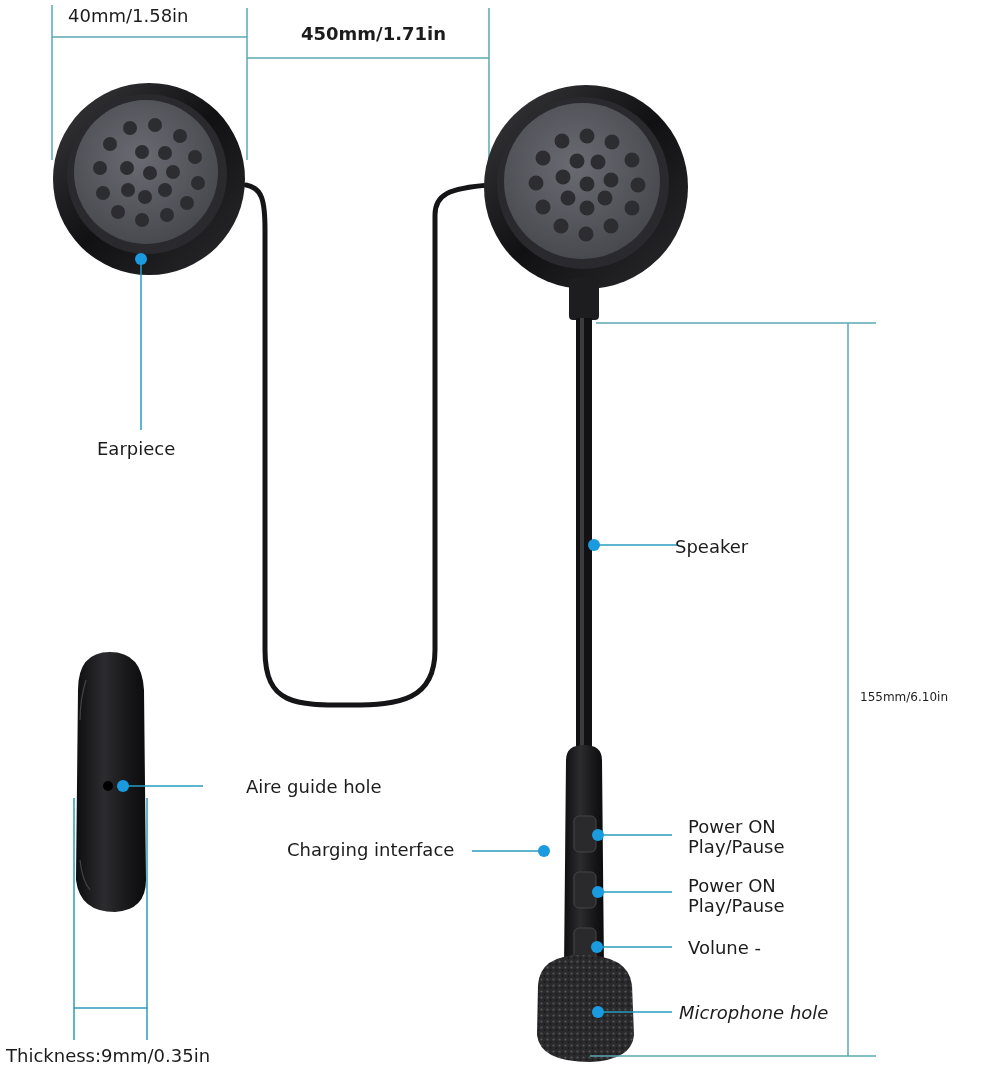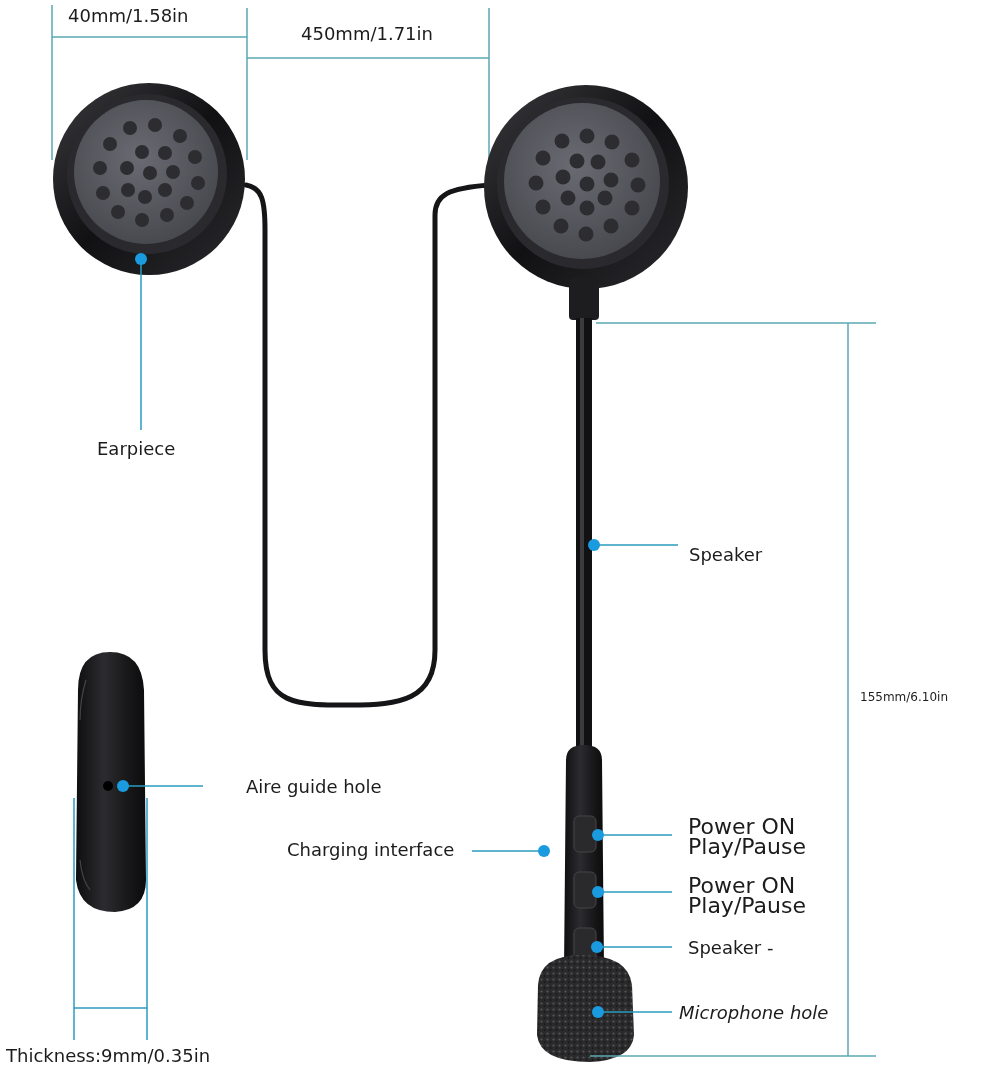--- a/index.html
+++ b/index.html
@@ -1,20 +1,20 @@
 <!DOCTYPE html>
 <html><head>
   <meta charset="utf-8">
   <style>
     html, body { margin: 0; padding: 0; background: #ffffff; }
     body { width: 1000px; height: 1072px; position: relative; overflow: hidden;
            font-family: "DejaVu Sans", "Liberation Sans", sans-serif; color: #1a1a1a; }
     #diagram { position: absolute; left: 0; top: 0; width: 1000px; height: 1072px; }
     .lbl { position: absolute; font-size: 18px; line-height: 20px; color: #1c1c1c; white-space: nowrap; }
-    .lbl2 { position: absolute; font-size: 22px; line-height: 20px; color: #1c1c1c; white-space: nowrap; }
+    .lbl2 { position: absolute; font-size: 18px; line-height: 20px; color: #1c1c1c; white-space: nowrap; }
     .lbl2 span { display: block; }
   </style>
 </head>
 <body>
 
 <svg id="diagram" viewBox="0 0 1000 1072" xmlns="http://www.w3.org/2000/svg">
   <defs>
     <radialGradient id="faceGrad" cx="45%" cy="40%" r="65%">
       <stop offset="0%" stop-color="#6a6b72"></stop>
       <stop offset="100%" stop-color="#46474d"></stop>
@@ -149,31 +149,31 @@
     <circle cx="123" cy="786" r="6"></circle>
     <circle cx="544" cy="851" r="6"></circle>
     <circle cx="598" cy="835" r="6"></circle>
     <circle cx="598" cy="892" r="6"></circle>
     <circle cx="597" cy="947" r="6"></circle>
     <circle cx="598" cy="1012" r="6"></circle>
   </g>
 </svg>
 
 <div class="lbl" style="left:68px; top:6px;">40mm/1.58in</div>
-<div class="lbl" style="left:301px; top:24px;">450mm/1.71in</div>
+<div class="lbl" style="left:301px; top:24px;font-weight:bold;">450mm/1.71in</div>
 <div class="lbl" style="left:860px; top:687px; font-size:12px;">155mm/6.10in</div>
 <div class="lbl" style="left:6px; top:1046px;">Thickness:9mm/0.35in</div>
 
 <div class="lbl" style="left:97px; top:439px;">Earpiece</div>
-<div class="lbl" style="left:689px; top:537px;margin-top:8px;">Speaker</div>
+<div class="lbl" style="left:675px; top:537px;">Speaker</div>
 <div class="lbl" style="left:210px; top:777px;margin-left:36px;">Aire guide hole</div>
 <div class="lbl" style="left:287px; top:840px;text-align:center;">Charging interface</div>
 
 <div class="lbl2" style="left:688px; top:817px;">
   <span>Power ON</span>
   <span>Play/Pause</span>
 </div>
 <div class="lbl2" style="left:688px; top:876px;">
   <span>Power ON</span>
   <span>Play/Pause</span>
 </div>
-<div class="lbl" style="left:688px; top:938px;">Speaker -</div>
+<div class="lbl" style="left:688px; top:938px;">Volune -</div>
 <div class="lbl" style="left:679px; top:1003px;font-style:italic;">Microphone hole</div>
 
 </body></html>

